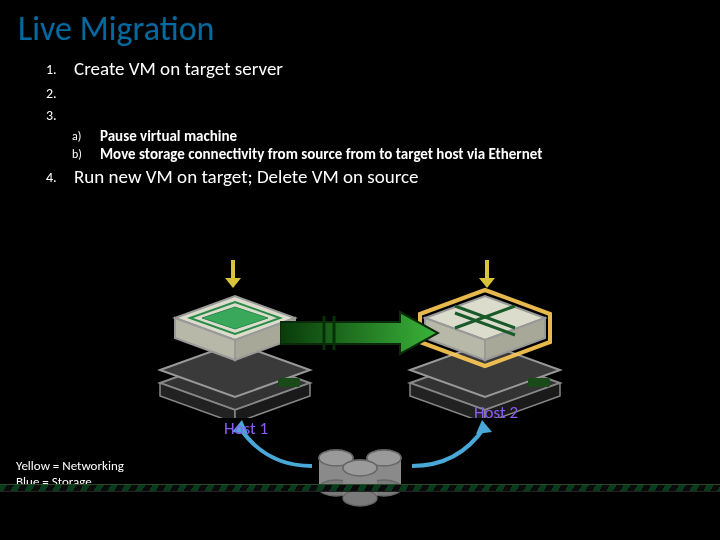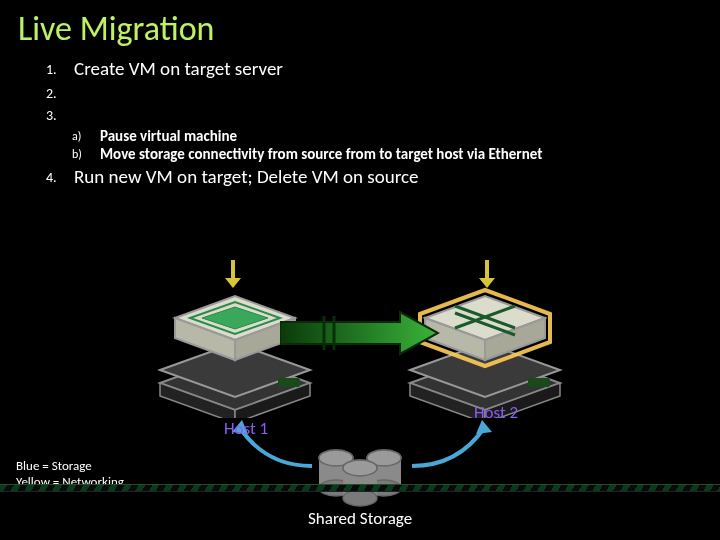--- a/index.html
+++ b/index.html
@@ -9,21 +9,21 @@
     height: 540px;
     background: #000;
     color: #fff;
     font-family: "Segoe UI", Calibri, sans-serif;
     overflow: hidden;
     position: relative;
   }
   .slide-title {
     font-size: 34px;
     font-weight: 400;
-    color: #bef264;
+    color: #0369a1;
     padding: 8px 18px 0 18px;
     text-shadow: 1px 1px 2px #000, 0 0 2px #222;
   }
   .steps {
     margin: 8px 0 0 46px;
     font-size: 19px;
     line-height: 1.28;
   }
   .steps .row {
     display: flex;
@@ -183,21 +183,20 @@
     <path d="M 86 50 Q 40 50 14 12" fill="none" stroke="#4aa8d8" stroke-width="4"></path>
     <polygon points="6,16 22,18 16,4" fill="#4aa8d8"></polygon>
   </svg>
   <svg style="left:398px; top:158px;" width="100" height="64">
     <path d="M 14 50 Q 60 50 86 12" fill="none" stroke="#4aa8d8" stroke-width="4"></path>
     <polygon points="94,16 78,18 84,4" fill="#4aa8d8"></polygon>
   </svg>
 
   <div class="host-label" style="left:224px; top:160px;">Host 1</div>
   <div class="host-label" style="left:474px; top:144px;">Host 2</div>
-  <div class="storage-label" style="left:308px; top:250px;">Shared Storage</div>
 </div>
 
 <div class="legend">
+  <div>Yellow = Networking</div>
   <div>Blue = Storage</div>
-  <div>Yellow = Networking</div>
 </div>
 
 <div class="decor-line"></div>
 
 </body></html>

